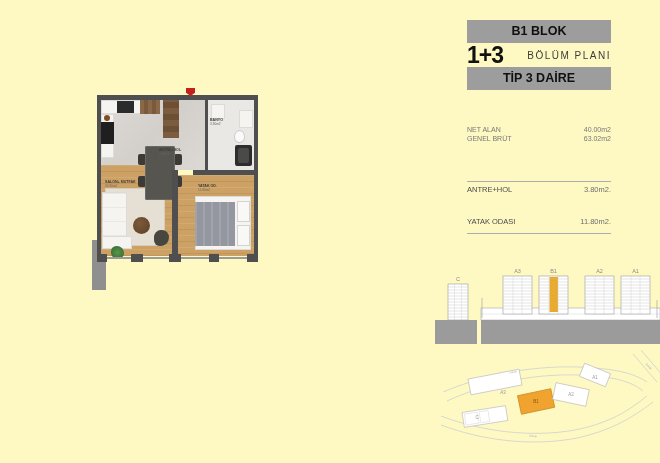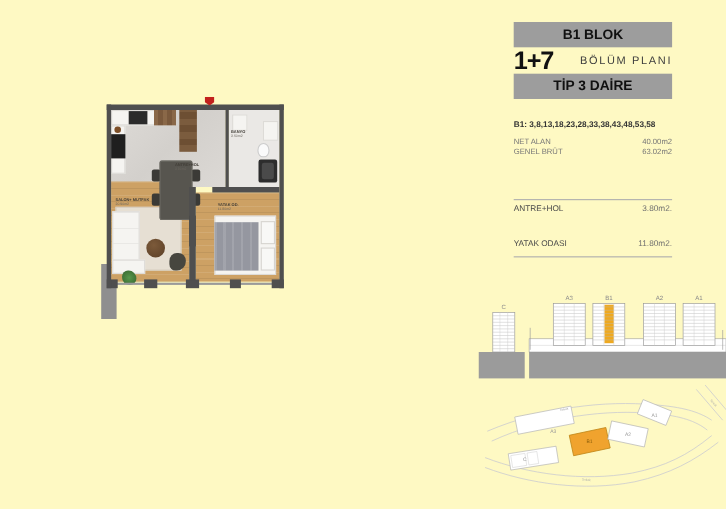--- a/index.html
+++ b/index.html
@@ -118,26 +118,25 @@
     </div>
     <div class="plan-label" style="left:101px;top:96px;">
       <span>YATAK OD.</span>
       <span class="pl-area">11.80m2</span>
     </div>
   </div>
 
   <div class="panel">
     <div class="bar" style="top:0;">B1 BLOK</div>
     <div class="typerow">
-      <span class="big">1+7</span>
+      <span class="big">1+3</span>
       <span class="suffix">BÖLÜM PLANI</span>
     </div>
     <div class="bar" style="top:47px;">TİP 3 DAİRE</div>
 
-    <div class="sec-value">B1: 3,8,13,18,23,28,33,38,43,48,53,58</div>
 
     <div class="sumrow" style="top:106px;">
       <span>NET ALAN</span>
       <span>40.00m2</span>
     </div>
     <div class="sumrow" style="top:115px;">
       <span>GENEL BRÜT</span>
       <span>63.02m2</span>
     </div>
 

